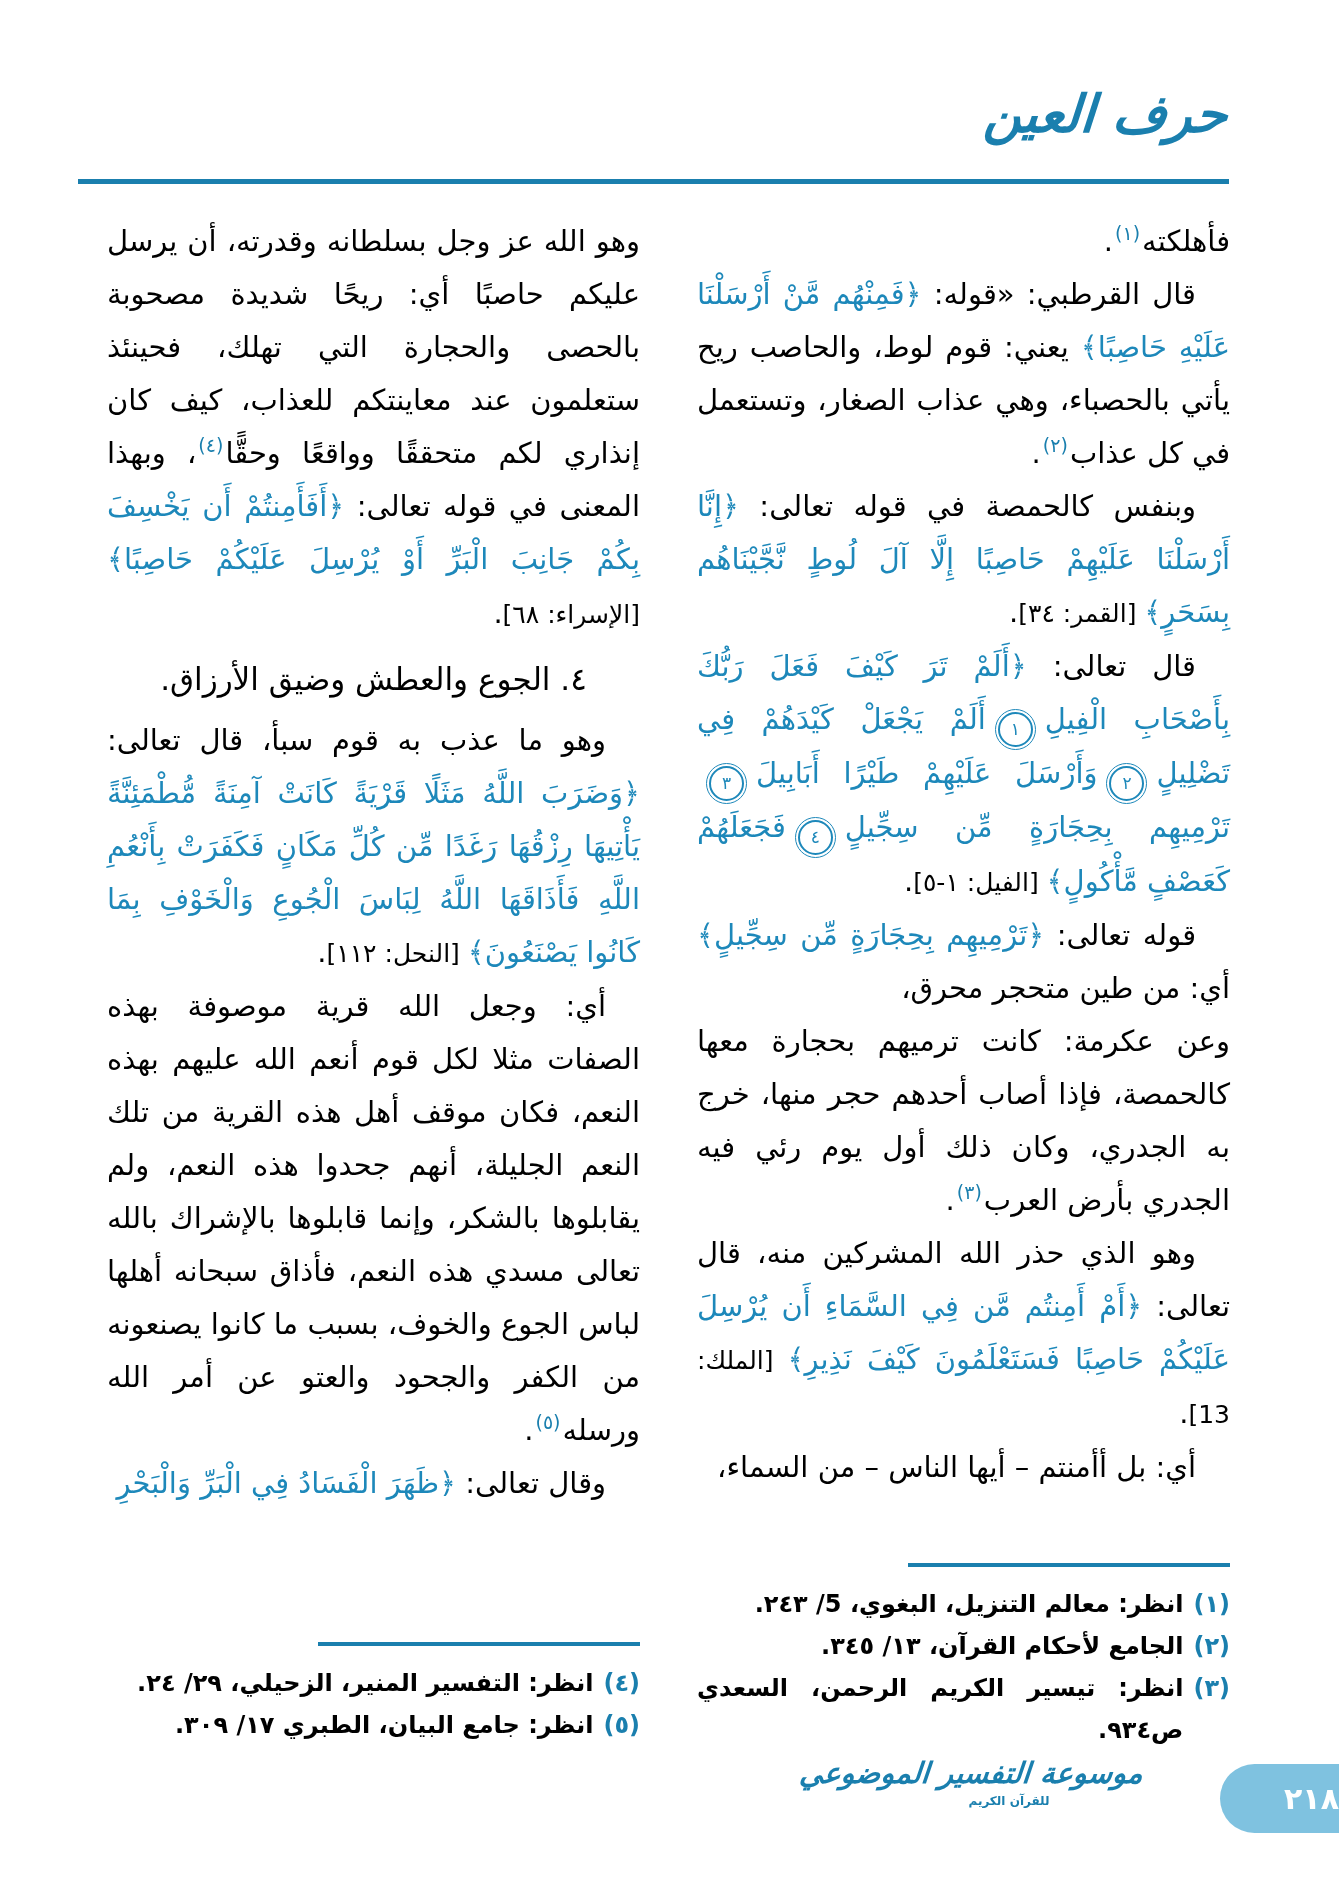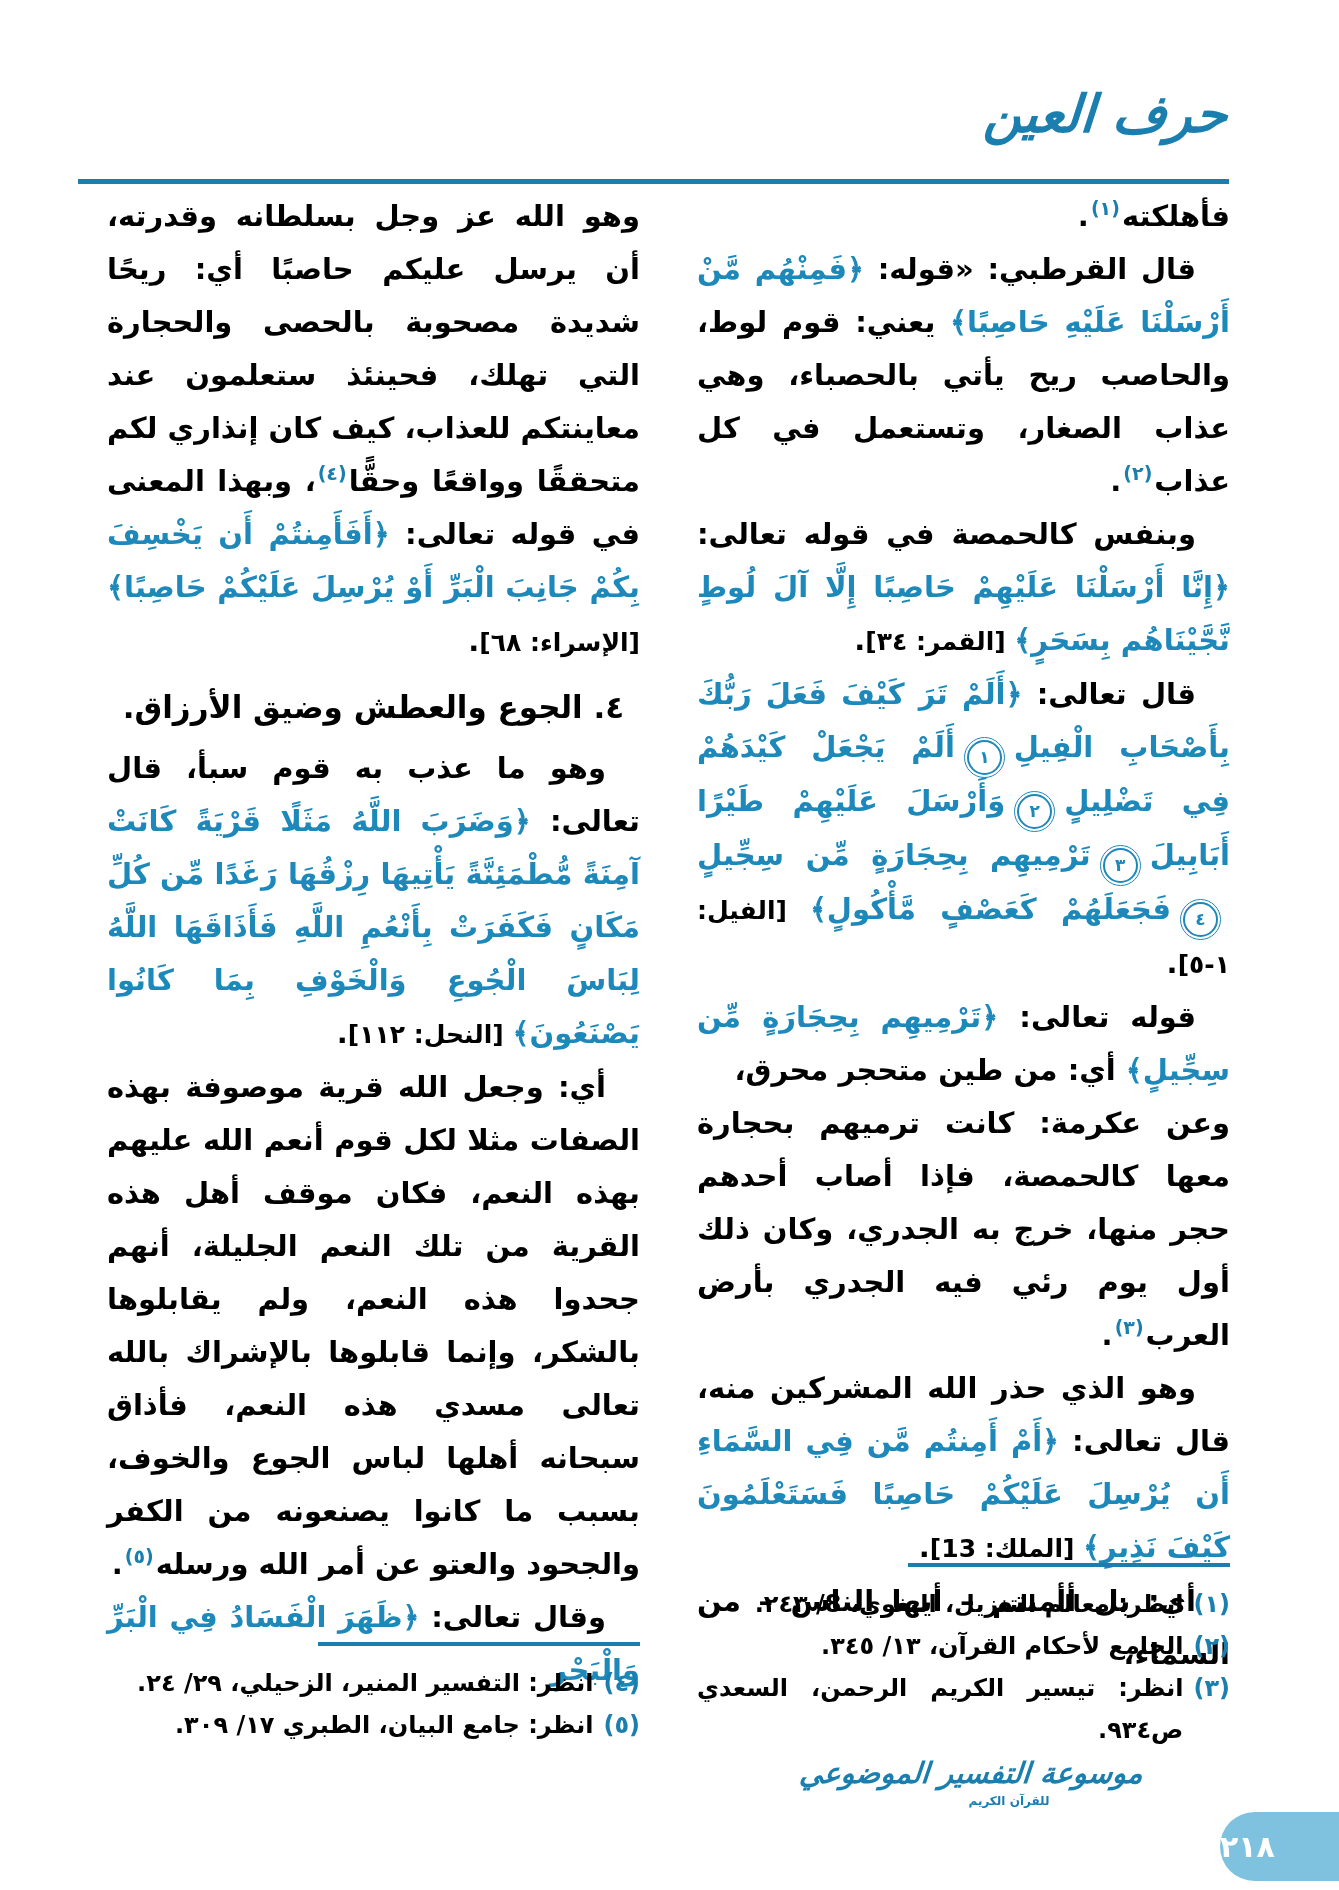--- a/index.html
+++ b/index.html
@@ -26,22 +26,22 @@
     transform:skewX(-4deg);
     letter-spacing:-2px;
     white-space:nowrap;
   }
   .header-rule{
     position:absolute;top:179px;left:78px;right:110px;height:5px;
     background:var(--accent);
   }
   
   .col{
-    position:absolute;top:190px;width:533px;
-    font-size:29px;font-weight:bold;line-height:53px;
+    position:absolute;top:215px;width:533px;
+    font-size:29px;font-weight:normal;line-height:53px;
     text-align:justify;
   }
   .col-right{right:109px;}
   .col-left{left:107px;}
   .col p{margin:0;padding:0;}
   .col p.indent{text-indent:34px;}
   .col p.heading{
     font-size:31px;
     margin:12px 0 8px 0;
     text-align:center;
@@ -94,24 +94,23 @@
     letter-spacing:-1px;
   }
   .logo-line2{
     font-size:12px;font-weight:bold;margin-top:4px;
   }
   .page-badge{
     position:absolute;top:1764px;right:0;
     width:119px;height:69px;
     background:var(--badge);
     border-radius:35px 0 0 35px;
-    display:flex;align-items:center;justify-content:flex-end;
+    display:flex;align-items:center;justify-content:flex-start;
     color:#ffffff;font-size:30px;font-weight:bold;
     letter-spacing:4px;
-    margin-top:48px;
   }
 </style>
 </head>
 <body>
 
 <div class="page">
 
   <div class="header-title">حرف العين</div>
 
   <div class="header-rule"></div>
@@ -132,21 +131,21 @@
       <p class="para indent"><span class="text">وهو ما عذب به قوم سبأ، قال تعالى: </span><span class="quran">﴿وَضَرَبَ اللَّهُ مَثَلًا قَرْيَةً كَانَتْ آمِنَةً مُّطْمَئِنَّةً يَأْتِيهَا رِزْقُهَا رَغَدًا مِّن كُلِّ مَكَانٍ فَكَفَرَتْ بِأَنْعُمِ اللَّهِ فَأَذَاقَهَا اللَّهُ لِبَاسَ الْجُوعِ وَالْخَوْفِ بِمَا كَانُوا يَصْنَعُونَ﴾</span><span class="ref"> [النحل: ١١٢]</span><span class="text">.</span></p>
       <p class="para indent"><span class="text">أي: وجعل الله قرية موصوفة بهذه الصفات مثلا لكل قوم أنعم الله عليهم بهذه النعم، فكان موقف أهل هذه القرية من تلك النعم الجليلة، أنهم جحدوا هذه النعم، ولم يقابلوها بالشكر، وإنما قابلوها بالإشراك بالله تعالى مسدي هذه النعم، فأذاق سبحانه أهلها لباس الجوع والخوف، بسبب ما كانوا يصنعونه من الكفر والجحود والعتو عن أمر الله ورسله</span><span class="fn">(٥)</span><span class="text">.</span></p>
       <p class="para indent"><span class="text">وقال تعالى: </span><span class="quran">﴿ظَهَرَ الْفَسَادُ فِي الْبَرِّ وَالْبَحْرِ</span></p>
     </div>
 
   <div class="footblock footblock-right">
     <div class="foot-sep"></div>
     <div>
         <div class="footnote">
           <span class="num">(١)</span>
-          <span class="ftext">انظر: معالم التنزيل، البغوي، 8/ ٢٤٣.</span>
+          <span class="ftext">انظر: معالم التنزيل، البغوي، 5/ ٢٤٣.</span>
         </div>
         <div class="footnote">
           <span class="num">(٢)</span>
           <span class="ftext">الجامع لأحكام القرآن، ١٣/ ٣٤٥.</span>
         </div>
         <div class="footnote">
           <span class="num">(٣)</span>
           <span class="ftext">انظر: تيسير الكريم الرحمن، السعدي ص٩٣٤.</span>
         </div>
       </div>

